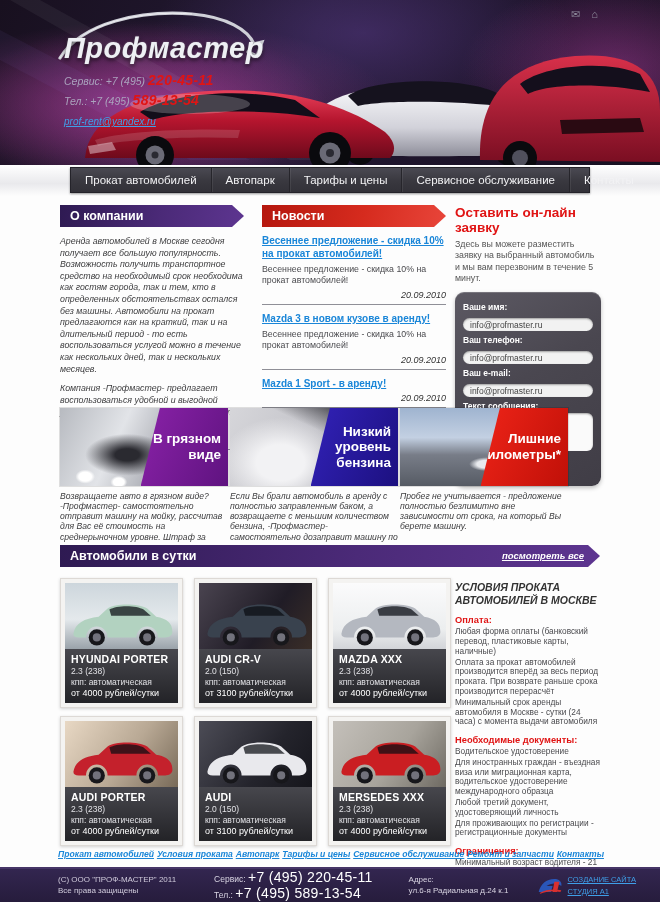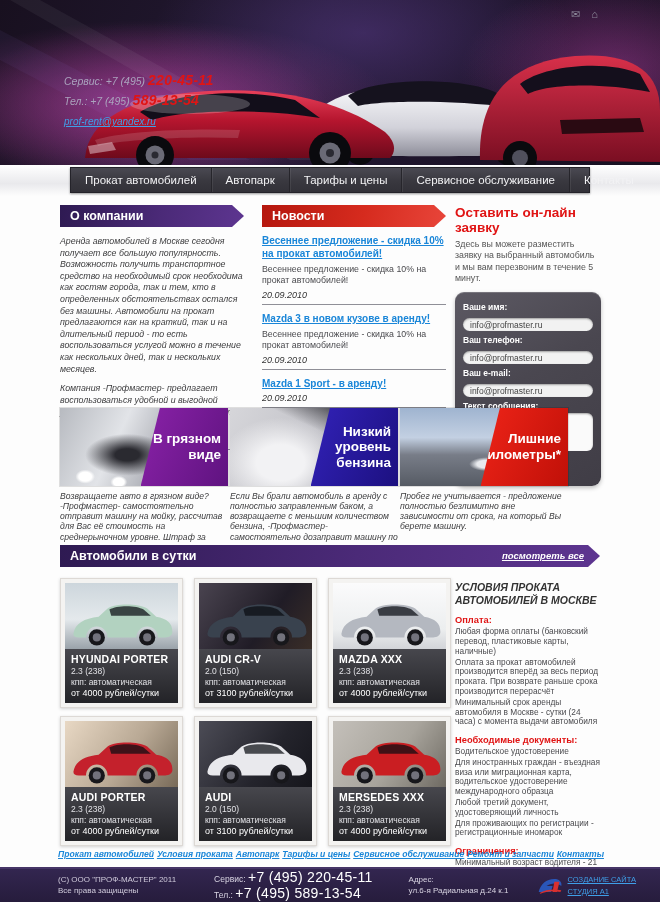--- a/index.html
+++ b/index.html
@@ -47,21 +47,21 @@
   .col-form  { position:absolute; top:205px; left:455px; width:146px; }
 
   .about-text { margin-top:9px; font-size:8.8px; line-height:1.32; font-style:italic; color:#3c3c3e; }
   .about-text p { margin-bottom:8px; }
   .about-divider { border-top:1px solid #9a96a8; margin:4px 0 6px; }
   .link-blue { color:#1a86d8; text-decoration:underline; font-style:italic; font-size:9.5px; font-weight:bold; cursor:pointer; }
 
   .news-item { border-bottom:1px solid #8f8f97; padding:7px 0 4px; }
   .news-title { display:block; color:#1a86d8; font-weight:bold; font-size:10px; line-height:1.3; text-decoration:underline; cursor:pointer; }
   .news-text { margin-top:4px; font-size:8.8px; color:#4a4a4e; line-height:1.3; }
-  .news-date { font-size:9px; font-style:italic; color:#333; margin-top:3px; }
+  .news-date { text-align:right; font-size:9px; font-style:italic; color:#333; margin-top:3px; }
   .news-all { margin-top:7px; }
 
   .form-title { color:#e01414; font-weight:bold; font-size:13.5px; }
   .form-desc { margin-top:4px; font-size:8.8px; color:#555; line-height:1.3; }
   .form-box { margin-top:7px; background:linear-gradient(150deg,#5c5963 0%,#4a4750 45%,#403d46 100%);
     border-radius:9px; padding:7px 8px 9px; box-shadow:inset 0 1px 0 rgba(255,255,255,.18), 0 2px 4px rgba(0,0,0,.25); }
   .form-label { color:#fff; font-weight:bold; font-size:8.5px; margin:3px 0 2px; }
   .form-input { width:100%; height:13px; border:none; border-radius:7px; background:#f2f2f2; font-size:8.5px;
     color:#444; padding:0 7px; box-shadow:inset 0 1px 2px rgba(0,0,0,.35); font-family:"Liberation Sans",sans-serif; }
   .form-area { width:100%; height:38px; border:none; border-radius:6px; background:#fafafa; resize:none;
@@ -197,20 +197,27 @@
         <circle cx="155" cy="155" r="19" fill="#0a0a0e"></circle>
           <circle cx="155" cy="155" r="9.5" fill="#6a6a76"></circle>
           <circle cx="155" cy="155" r="3.5" fill="#2a2a32"></circle>
         <circle cx="330" cy="153" r="21" fill="#0a0a0e"></circle>
           <circle cx="330" cy="153" r="10.5" fill="#6a6a76"></circle>
           <circle cx="330" cy="153" r="4" fill="#2a2a32"></circle>
         <path d="M88,146 L112,142 L116,150 L90,154 Z" fill="#e8d0d8" opacity=".5"></path>
       </g>
     </svg>
 
+    <div class="logo">
+      <svg width="230" height="60" viewBox="0 0 230 60">
+        <path d="M8,52 C30,16 90,4 140,8 C175,11 196,24 202,38 L210,36 L205,50 L196,46" fill="none" stroke="#cfd0d8" stroke-width="3.2" stroke-linecap="round"></path>
+        <path d="M8,52 C30,16 90,4 140,8" fill="none" stroke="#ffffff" stroke-width="1" opacity=".6"></path>
+      </svg>
+      <div class="logo-text">Профмастер</div>
+    </div>
 
     <div class="hd-contacts">
       <div class="hd-line">
         <span>Сервис: +7 (495)</span>
         <span class="hd-num">220-45-11</span>
       </div>
       <div class="hd-line">
         <span>Тел.: +7 (495)</span>
         <span class="hd-num">589-13-54</span>
       </div>
@@ -407,21 +414,21 @@
   <div class="conditions">
     <div class="cond-title">УСЛОВИЯ ПРОКАТА АВТОМОБИЛЕЙ В МОСКВЕ</div>
     <div class="cond-head">Оплата:</div>
     <div class="cond-line">Любая форма оплаты (банковский перевод, пластиковые карты, наличные)</div>
     <div class="cond-line">Оплата за прокат автомобилей производится вперёд за весь период проката. При возврате раньше срока производится перерасчёт</div>
     <div class="cond-line">Минимальный срок аренды автомобиля в Москве - сутки (24 часа) с момента выдачи автомобиля</div>
     <div class="cond-head">Необходимые документы:</div>
     <div class="cond-line">Водительское удостоверение</div>
     <div class="cond-line">Для иностранных граждан - въездная виза или миграционная карта, водительское удостоверение международного образца</div>
     <div class="cond-line">Любой третий документ, удостоверяющий личность</div>
-    <div class="cond-line">Для проживающих по регистрации - регистрационные иномарок</div>
+    <div class="cond-line">Для проживающих по регистрации - регистрационные документы</div>
     <div class="cond-head">Ограничения:</div>
     <div class="cond-line">Минимальный возраст водителя - 21 год</div>
     <div class="cond-line">Минимальный водительский стаж - 2 года</div>
   </div>
 
   <div class="footer-links">
     <span>Прокат автомобилей</span>
     <span>Условия проката</span>
     <span>Автопарк</span>
     <span>Тарифы и цены</span>

